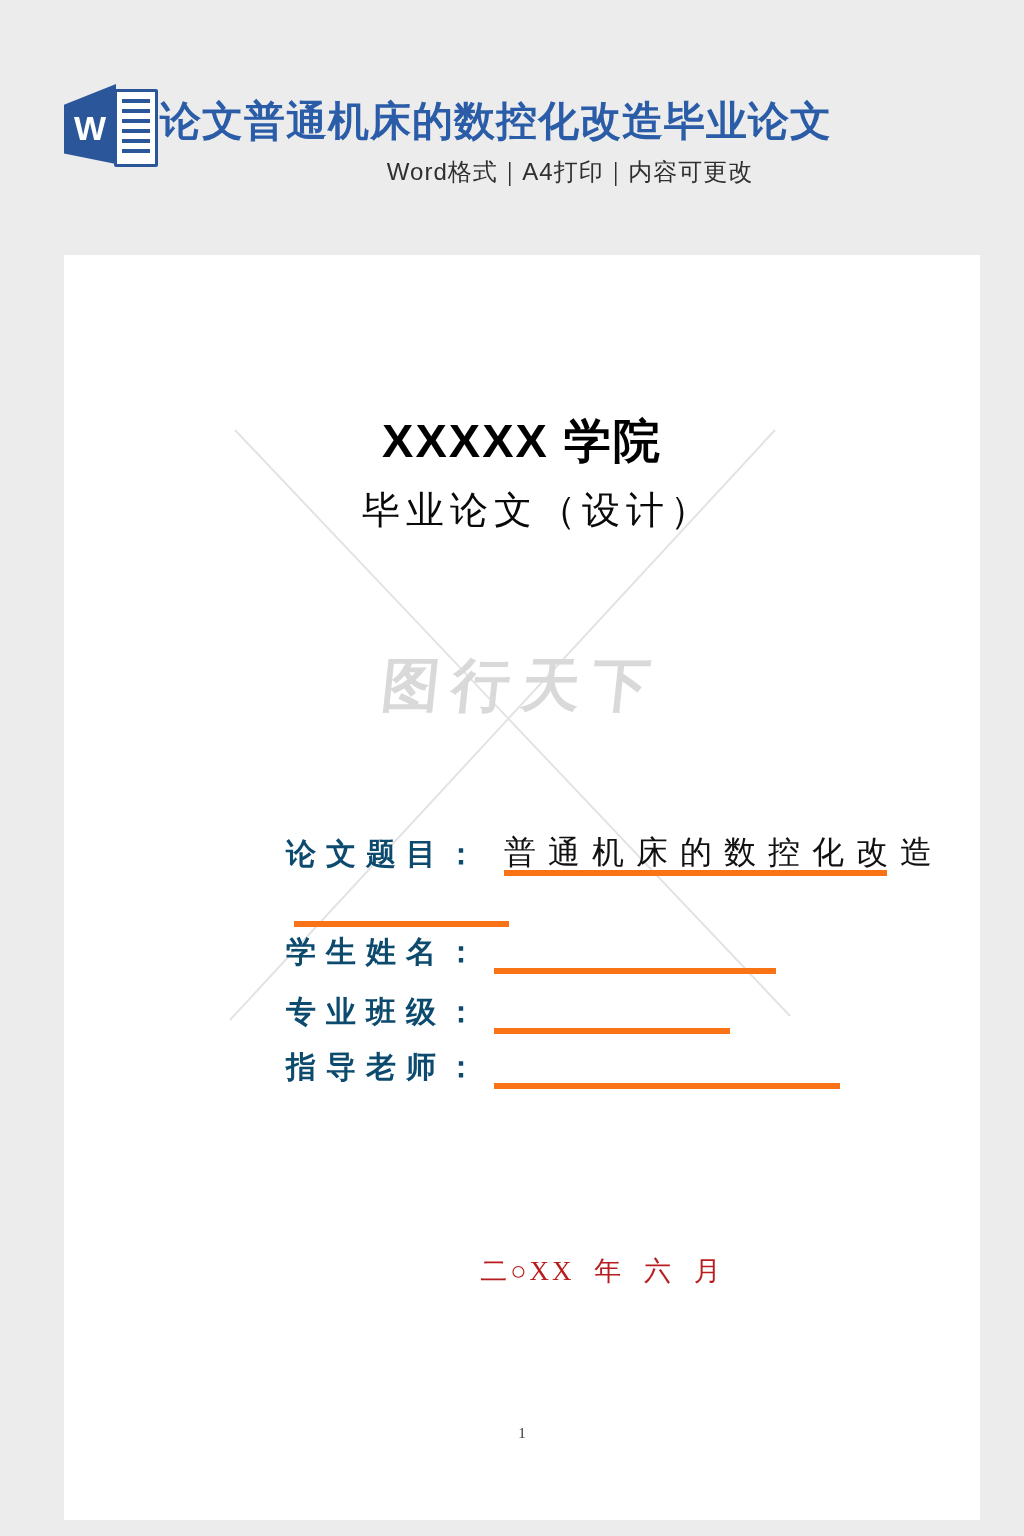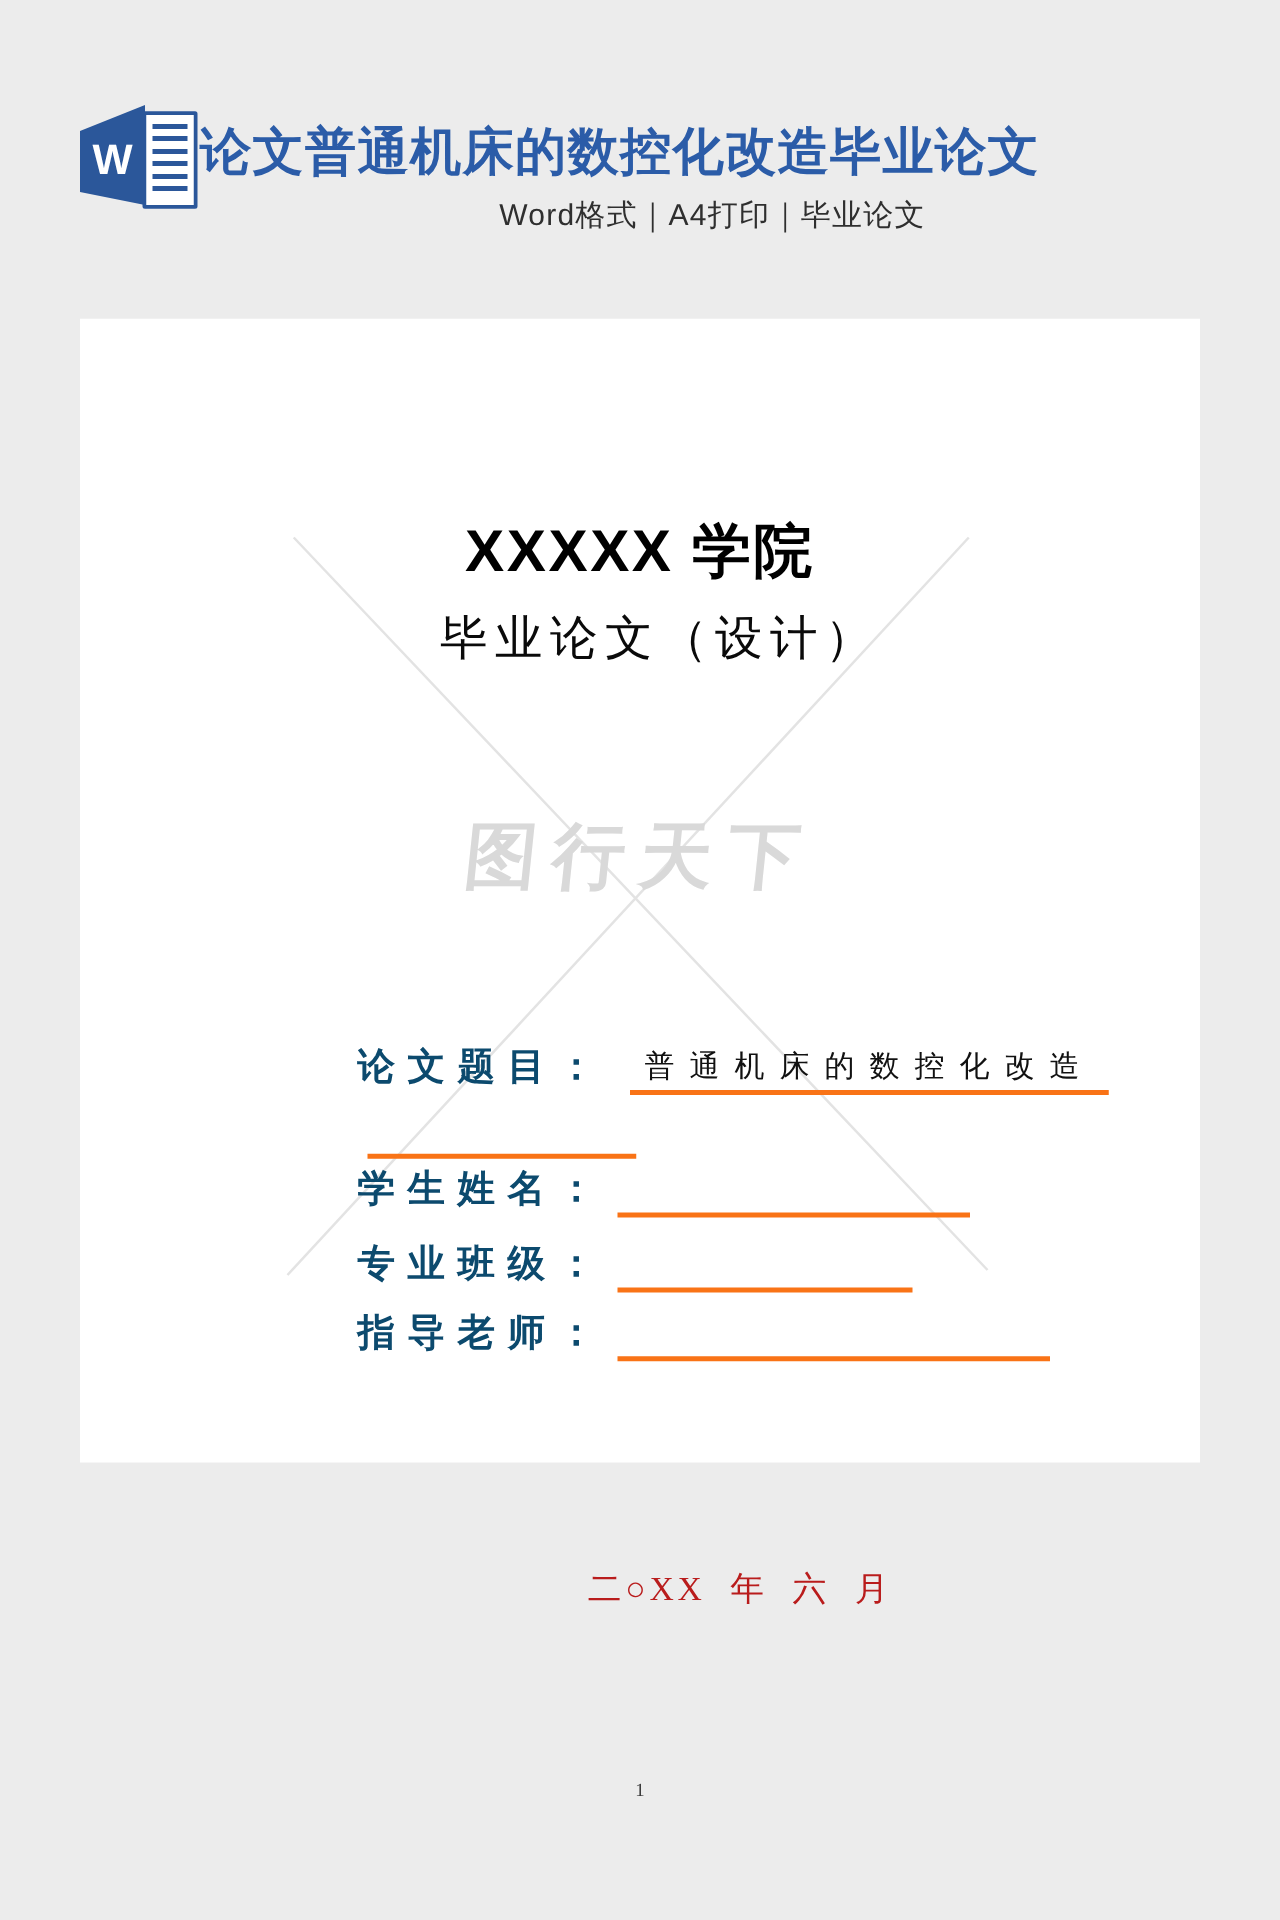--- a/index.html
+++ b/index.html
@@ -35,22 +35,23 @@
     font-size:41px;font-weight:bold;color:#2b5ca8;
     letter-spacing:1px;white-space:nowrap;
   }
   .hdr-subtitle{
     position:absolute;left:160px;top:156px;width:820px;
     text-align:center;
     font-size:24px;color:#2f2f2f;letter-spacing:1px;white-space:nowrap;
   }
   
   .page{
-    position:absolute;left:64px;top:255px;width:896px;height:915px;
+    position:absolute;left:64px;top:255px;width:896px;height:1265px;
     background:#ffffff;
+    padding-left:20px;
   }
   .school-title{
     position:absolute;left:0;right:0;top:155px;
     text-align:center;color:#000;
     font-size:47px;font-weight:bold;letter-spacing:2px;
     font-family:"Liberation Sans",sans-serif;white-space:nowrap;
   }
   .doc-type{
     position:absolute;left:0;right:0;top:230px;
     text-align:center;color:#0a0a0a;
@@ -72,25 +73,25 @@
     display:flex;align-items:flex-end;white-space:nowrap;
   }
   .row-0{top:577px;} .row-1{top:628px;} .row-2{top:675px;justify-content:space-between;}
   .row-3{top:735px;text-align:center;} .row-4{top:790px;}
   .field-label{
     font-size:30px;font-weight:bold;color:#0c4a6e;
     letter-spacing:10px;line-height:44px;
     font-family:"Liberation Sans",sans-serif;
   }
   .field-line{
-    display:inline-block;border-bottom:4px solid #f97316;
+    display:inline-block;border-bottom:6px solid #f97316;
     margin-left:8px;height:40px;
     text-align:center;
     font-family:"Liberation Serif",serif;
-    font-size:24px;color:#111;letter-spacing:12px;
+    font-size:32px;color:#111;letter-spacing:12px;
     line-height:44px;
   }
   .u0{width:383px;margin-left:18px;}
   .u1{width:215px;}
   .u2{width:282px;}
   .u3{width:236px;}
   .u4{width:346px;}
   
   .date-line{
     position:absolute;left:0;right:0;top:998px;
@@ -111,21 +112,21 @@
 
 <div class="word-icon">
   <div class="icon-doc">
     <div class="icon-doc-lines"></div>
   </div>
   <div class="icon-quad">
     <span>W</span>
   </div>
 </div>
 <div class="hdr-title">论文普通机床的数控化改造毕业论文</div>
-<div class="hdr-subtitle">Word格式｜A4打印｜毕业论文</div>
+<div class="hdr-subtitle">Word格式｜A4打印｜内容可更改</div>
 
 <div class="page">
 
   <svg class="wm-lines" width="896" height="1265" viewBox="0 0 896 1265">
     <line x1="171" y1="175" x2="726" y2="761" stroke="#e3e3e3" stroke-width="2"></line>
     <line x1="711" y1="175" x2="166" y2="765" stroke="#e3e3e3" stroke-width="2"></line>
   </svg>
 
   <div class="school-title">XXXXX 学院</div>
   <div class="doc-type">毕业论文（设计）</div>

